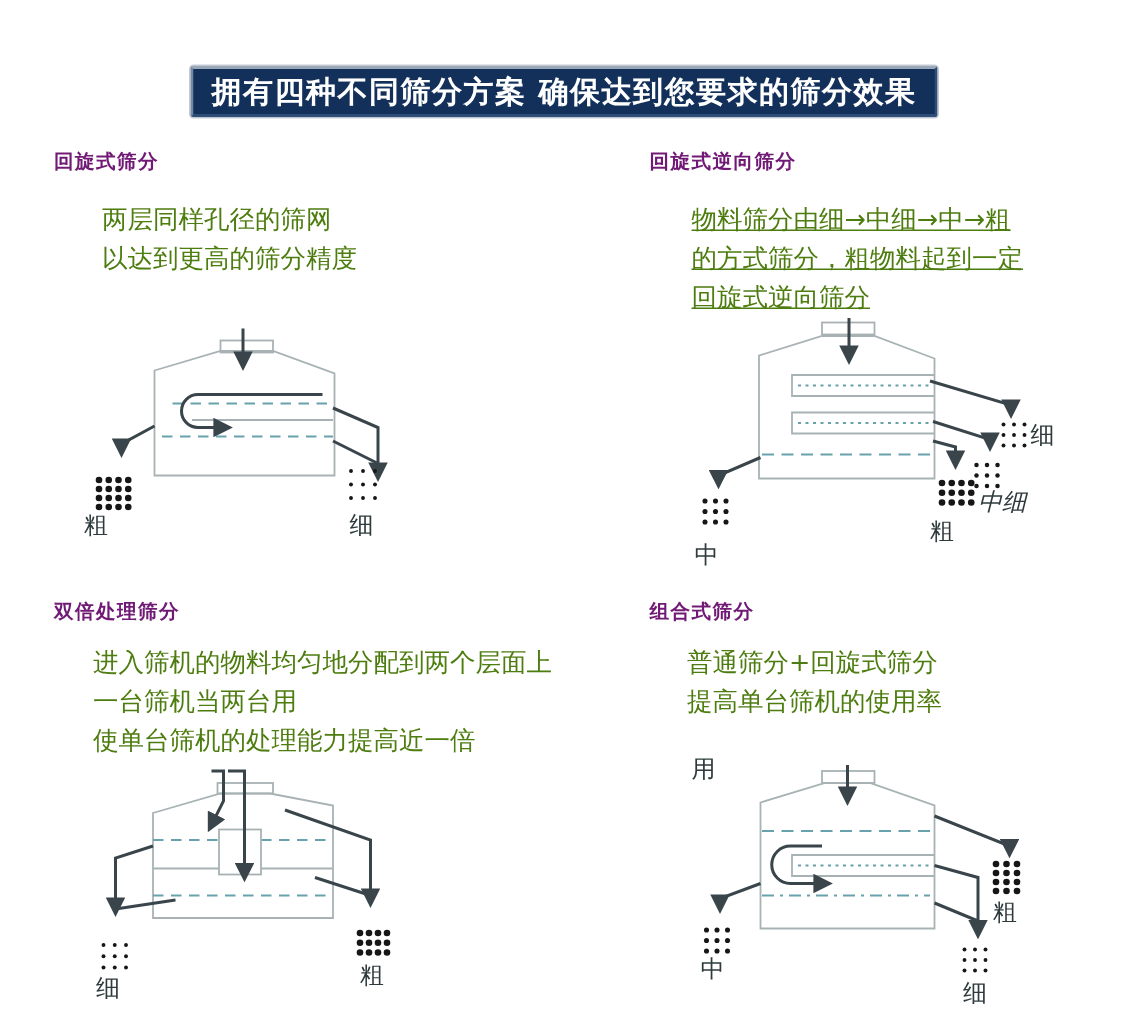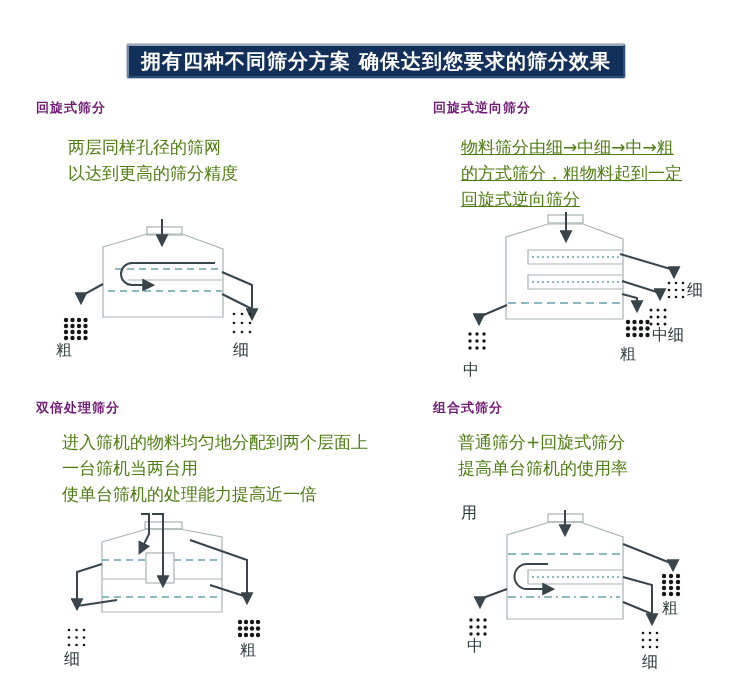--- a/index.html
+++ b/index.html
@@ -162,21 +162,21 @@
           <circle cx="54" cy="122" r="1.7"></circle>
           <circle cx="40" cy="129" r="1.7"></circle>
           <circle cx="47" cy="129" r="1.7"></circle>
           <circle cx="54" cy="129" r="1.7"></circle>
           <circle cx="40" cy="136" r="1.7"></circle>
           <circle cx="47" cy="136" r="1.7"></circle>
           <circle cx="54" cy="136" r="1.7"></circle>
         </g>
     </svg>
     <span class="flow-label" style="left:257px;top:68px;">细</span>
-    <span class="flow-label" style="left:222px;top:113px;">中细</span>
+    <span class="flow-label" style="left:222px;top:113px;font-style:italic;">中细</span>
     <span class="flow-label" style="left:190px;top:132px;">粗</span>
     <span class="flow-label" style="left:33px;top:148px;">中</span>
   </div>
 
   <div class="sec-title" style="left:36px;top:367px;">双倍处理筛分</div>
   <div class="sec-body" style="left:62px;top:397px;">
     <span>进入筛机的物料均匀地分配到两个层面上</span>
     <span>一台筛机当两台用</span>
     <span>使单台筛机的处理能力提高近一倍</span>
   </div>

